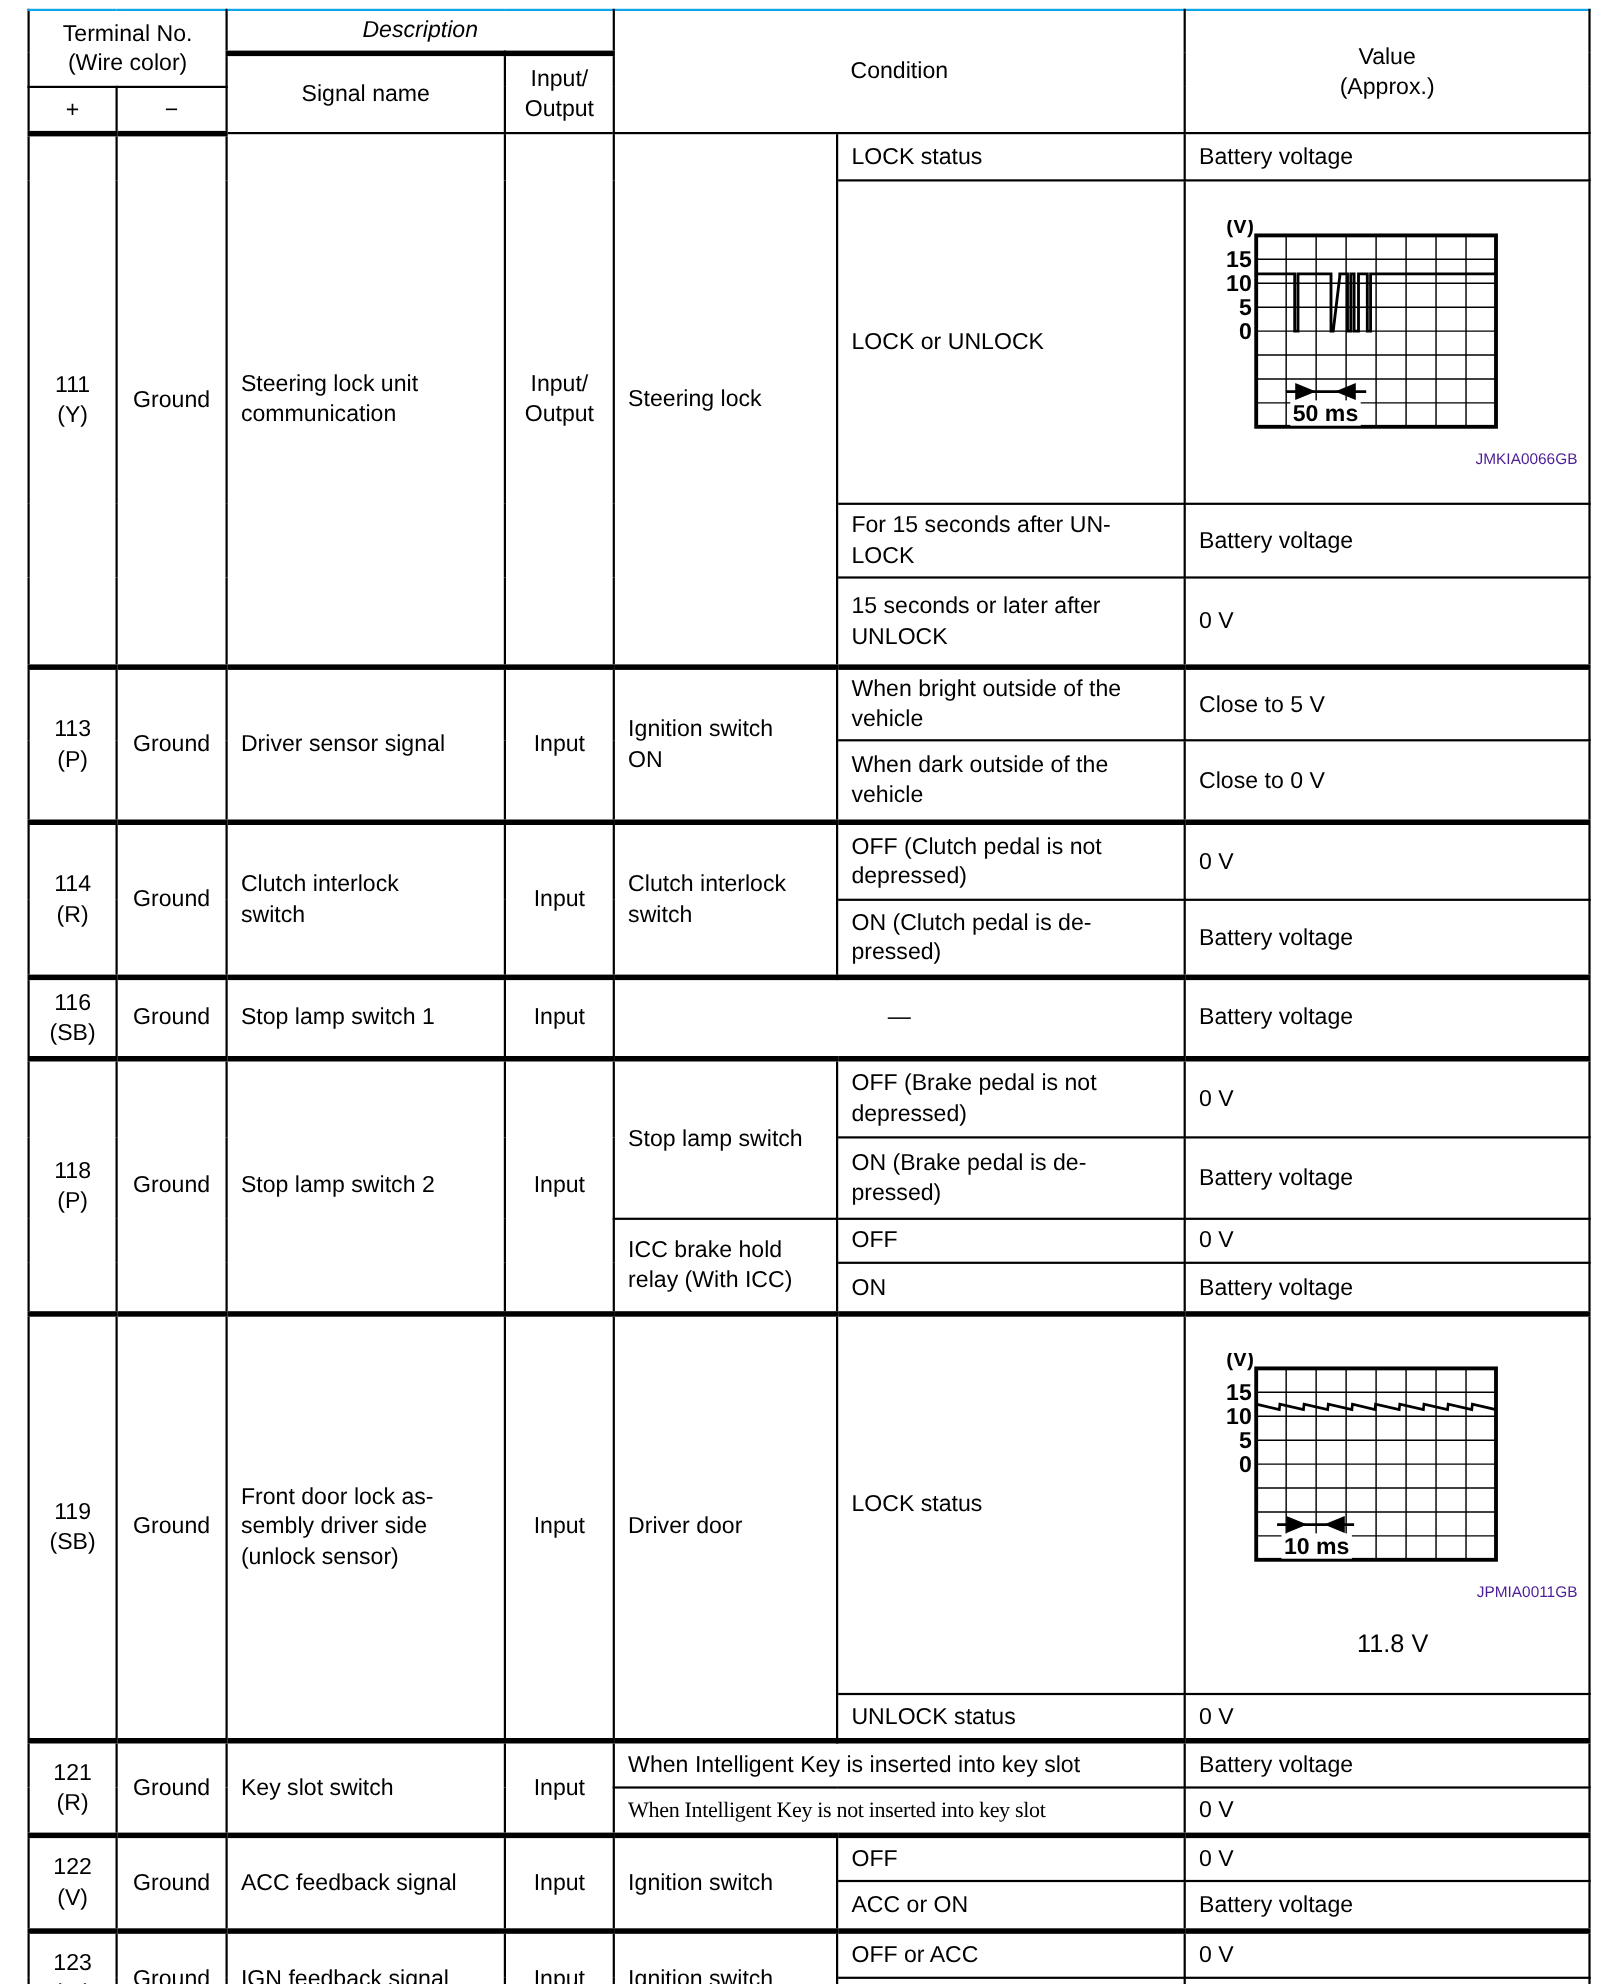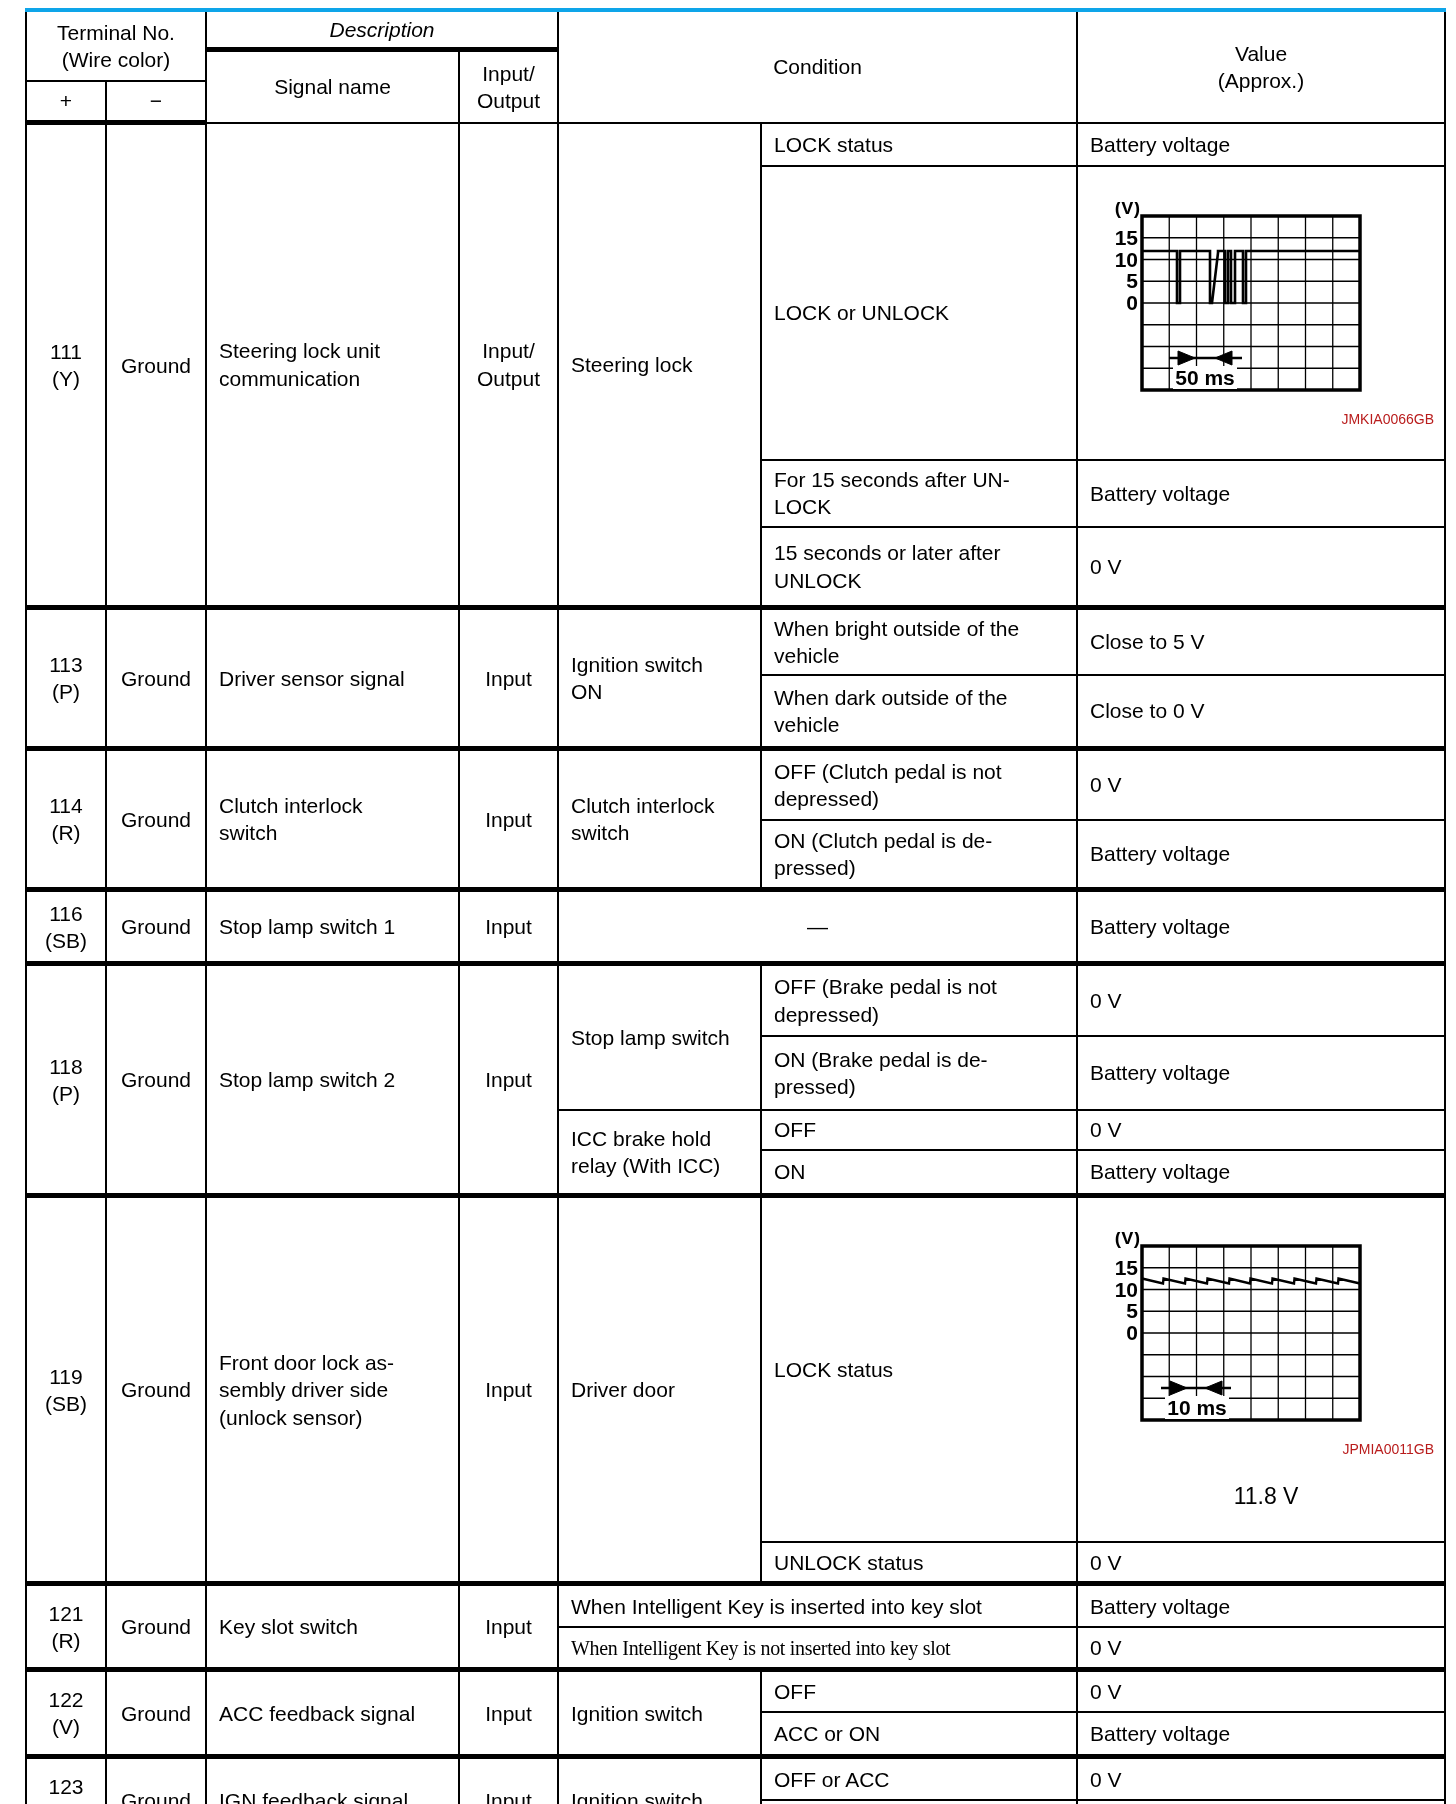--- a/index.html
+++ b/index.html
@@ -5,33 +5,33 @@
   html,body{margin:0;padding:0;background:#ffffff;}
   body{width:1456px;height:1804px;overflow:hidden;
        font-family:"Liberation Sans","DejaVu Sans",sans-serif;color:#000;}
   .sheet{padding:8px 12px 0 25px;}
   table{border-collapse:collapse;table-layout:fixed;width:1419px;}
   col.c1{width:80px}col.c2{width:100px}col.c3{width:253px}col.c4{width:99px}
   col.c5{width:203px}col.c6{width:316px}col.c7{width:368px}
   td{border:2px solid #000;font-size:21px;line-height:1.3;vertical-align:middle;
      padding:4px 10px 4px 12px;white-space:pre-line;overflow:hidden;}
   td.ctr{text-align:center;padding:4px 3px;}
-  tr.h1 td{border-top:4px solid #0ea5e9;}
+  tr.h1 td{border-top:2px solid #0ea5e9;}
   tr.h3 td{border-bottom:5px solid #000;}
   td.hbot{border-bottom:5px solid #000;font-style:italic;}
   tr.major td{border-top:5px solid #000;}
   tr.last td{border-bottom:6px solid #000;}
   td.chartcell{padding:0;vertical-align:middle;}
   .chartwrap{display:flex;flex-direction:column;justify-content:center;
              padding:6px 6px 2px 16px;}
   svg text{fill:#000;}
   .tk{font:bold 21px "Liberation Sans","DejaVu Sans",sans-serif;}
   .unit{font:bold 19px "Liberation Sans","DejaVu Sans",sans-serif;}
   .ms{font:bold 21px "Liberation Sans","DejaVu Sans",sans-serif;}
-  .figcode{text-align:right;font-size:14px;color:#b91c1c;margin-top:12px;padding-right:4px;}
+  .figcode{text-align:right;font-size:14px;color:#4c1d95;margin-top:12px;padding-right:4px;}
   .cap{text-align:center;font-size:23px;margin-top:24px;}
   td.kcond{white-space:nowrap;padding-left:12px;}
   td.kcond.tight{font-size:20px;letter-spacing:-0.3px;font-family:Liberation Serif, serif;}
 </style>
 </head>
 <body>
 
 <div class="sheet">
 <table>
   <colgroup>

